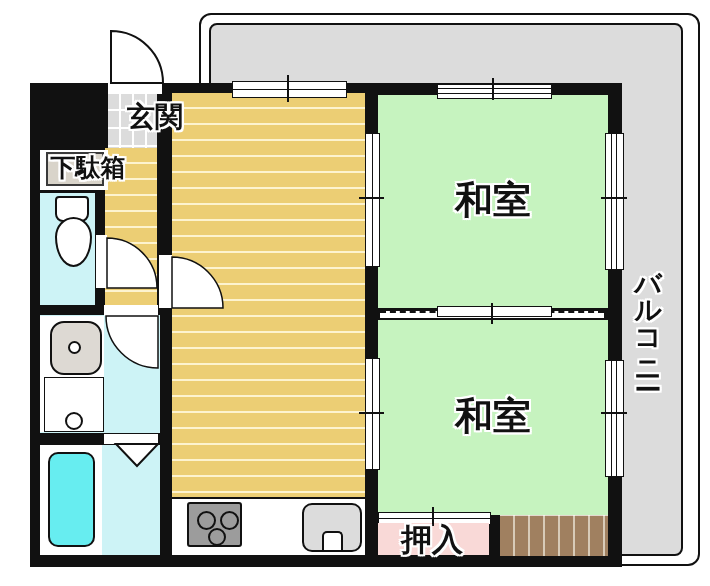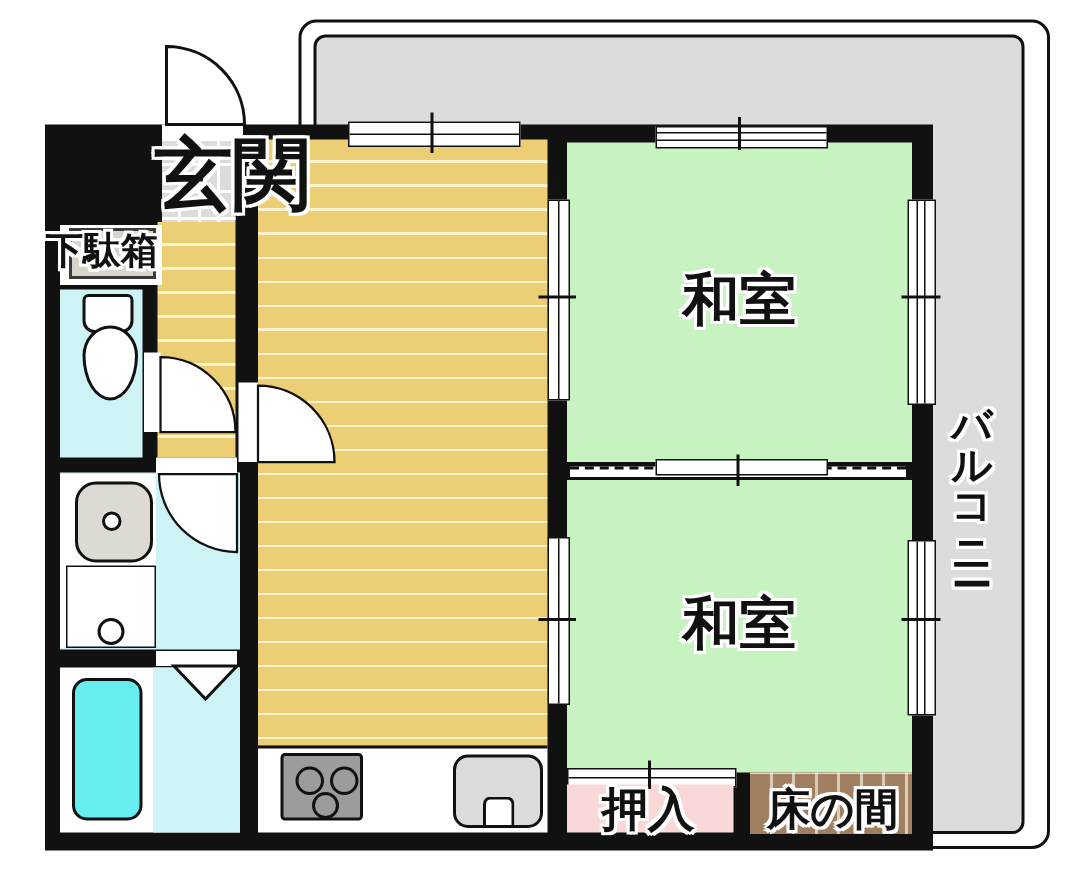--- a/index.html
+++ b/index.html
@@ -127,21 +127,20 @@
       <line x1="493" y1="78" x2="493" y2="100"></line>
       <line x1="601" y1="198" x2="627" y2="198"></line>
       <line x1="601" y1="413" x2="627" y2="413"></line>
       <line x1="359" y1="198" x2="384" y2="198"></line>
       <line x1="359" y1="413" x2="384" y2="413"></line>
       <line x1="492" y1="303" x2="492" y2="324"></line>
       <line x1="433" y1="507" x2="433" y2="526"></line>
     </g>
   </svg>
 
-  <div class="abs label" style="left:155px;top:117px;font-size:52px;">玄関</div>
-  <div class="abs label" style="left:68px;top:167px;font-size:25px;">下駄箱</div>
+  <div class="abs label" style="left:155px;top:117px;font-size:28px;">玄関</div>
+  <div class="abs label" style="left:88px;top:167px;font-size:25px;">下駄箱</div>
   <div class="abs label" style="left:493px;top:200px;font-size:38px;">和室</div>
   <div class="abs label" style="left:493px;top:416px;font-size:38px;">和室</div>
   <div class="abs label" style="left:432px;top:540px;font-size:31px;font-family:Liberation Serif, serif;">押入</div>
-  <div class="abs label" style="left:555px;top:540px;font-size:29px;">床の間</div>
   <div class="abs label vertical" style="left:648px;top:252px;font-size:27px;">バルコニー</div>
 
 </div>
 
 </body></html>

